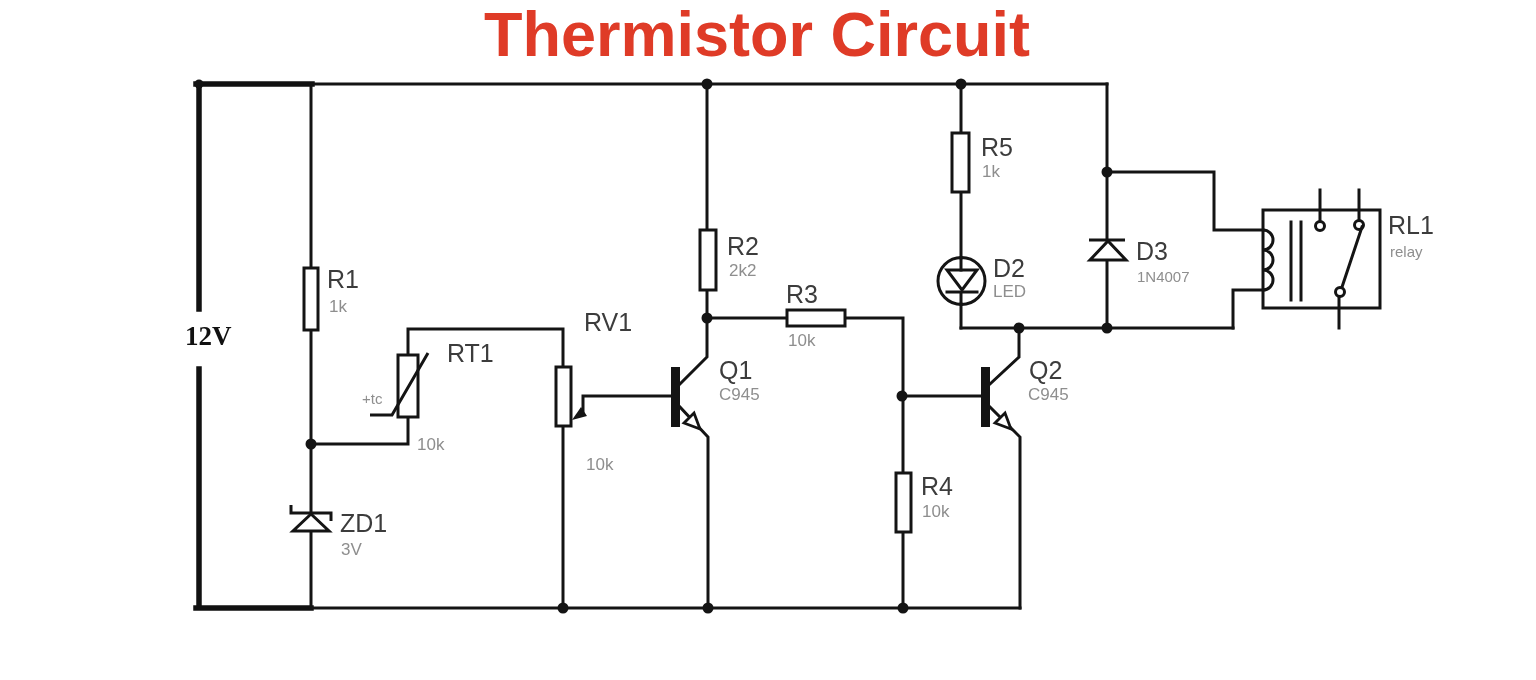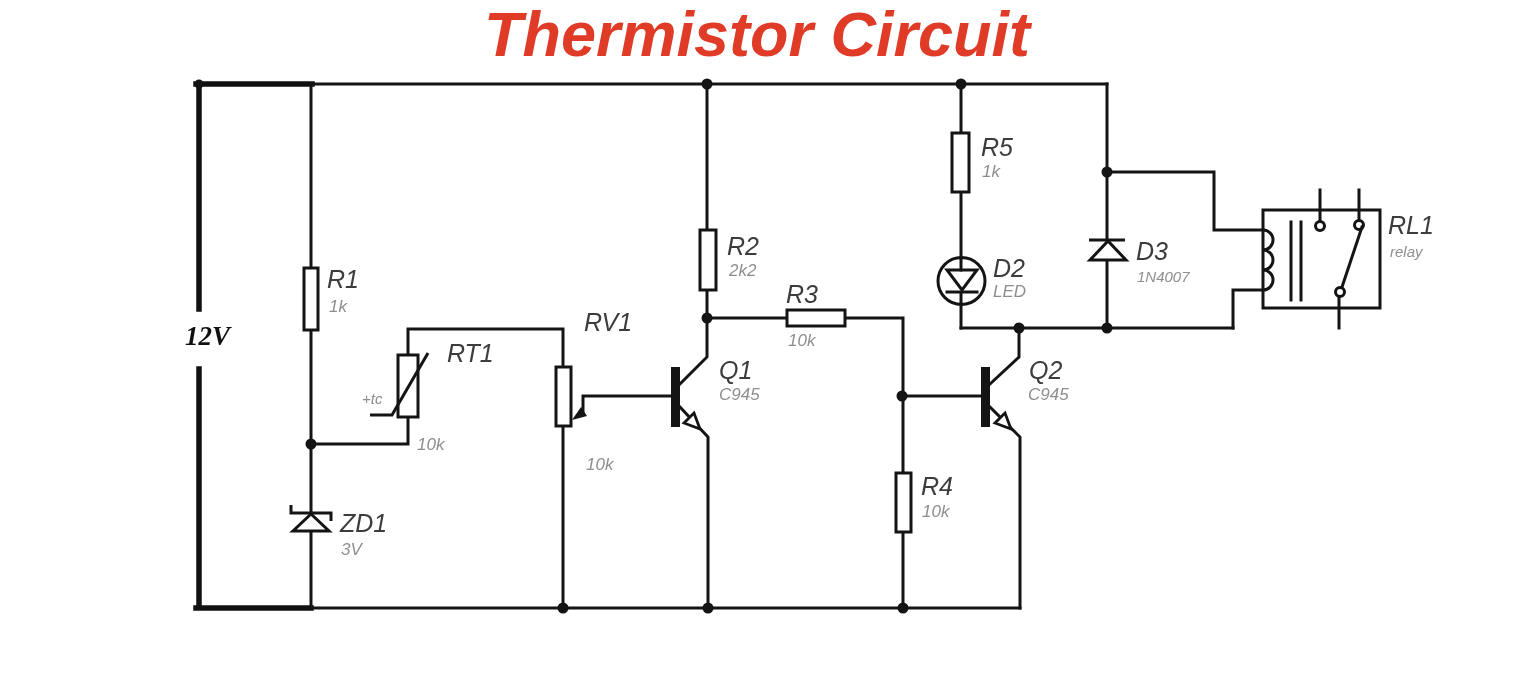--- a/index.html
+++ b/index.html
@@ -1,16 +1,16 @@
 <!DOCTYPE html>
 <html><head>
 <meta charset="utf-8">
 <style>
   html, body { margin: 0; padding: 0; background: #ffffff; }
-  .stage { width: 1536px; height: 680px; position: relative; background: #e5e5e5; overflow: hidden; font-style: italic; }
+  .stage { width: 1536px; height: 680px; position: relative; background: #e5e5e5; overflow: hidden; }
   svg { display: block; }
   text { font-family: "Liberation Sans", sans-serif; }
   .title-text { font-size: 63px; font-weight: bold; letter-spacing: 0px; }
   .ref-label { font-size: 25px; fill: #3c3c3c; }
   .sub-label { font-size: 17px; fill: #8e8e8e; }
   .sub-label-sm { font-size: 15px; fill: #8e8e8e; }
   .supply-label { font-family: "Liberation Serif", serif; font-size: 27px; font-weight: bold; fill: #111111; }
   .wire { stroke: #141414; stroke-width: 3; fill: none; stroke-linecap: square; }
   .wire-thick { stroke: #111111; stroke-width: 5.5; fill: none; stroke-linecap: square; }
   .sym { stroke: #141414; stroke-width: 3; fill: #ffffff; }

